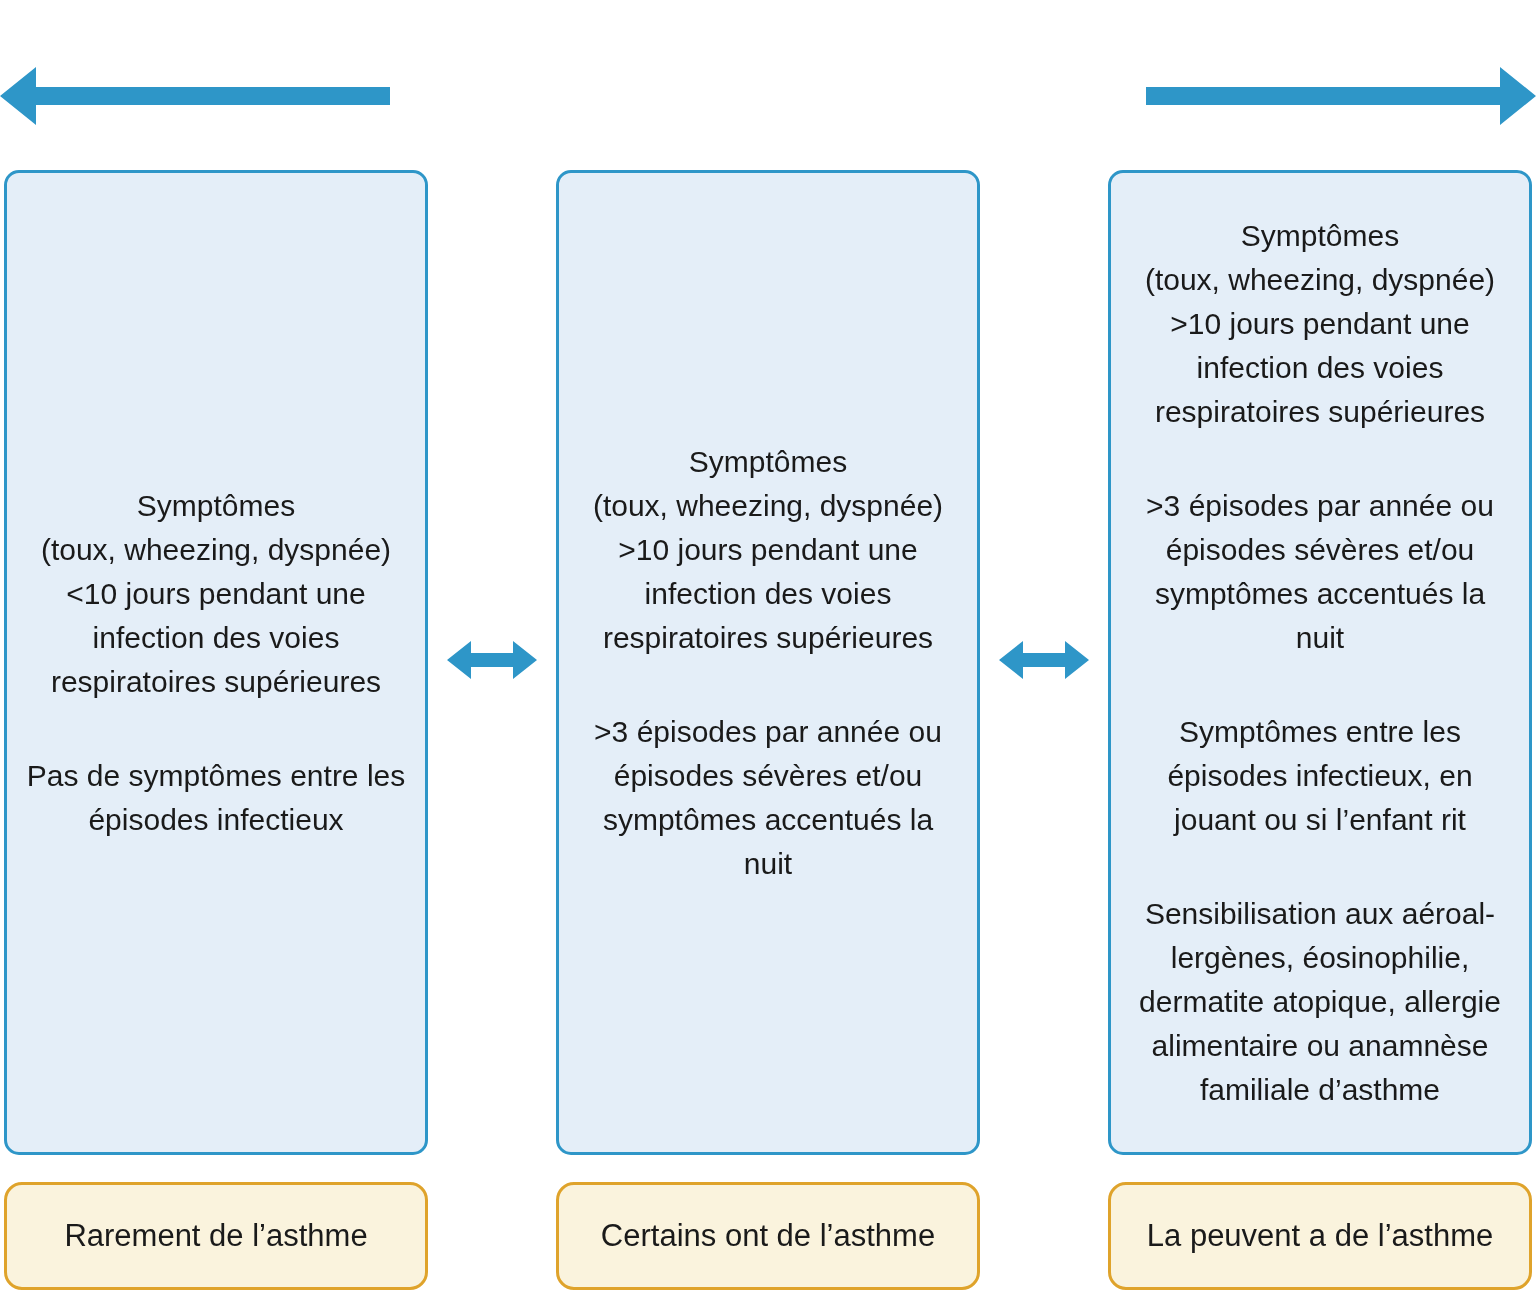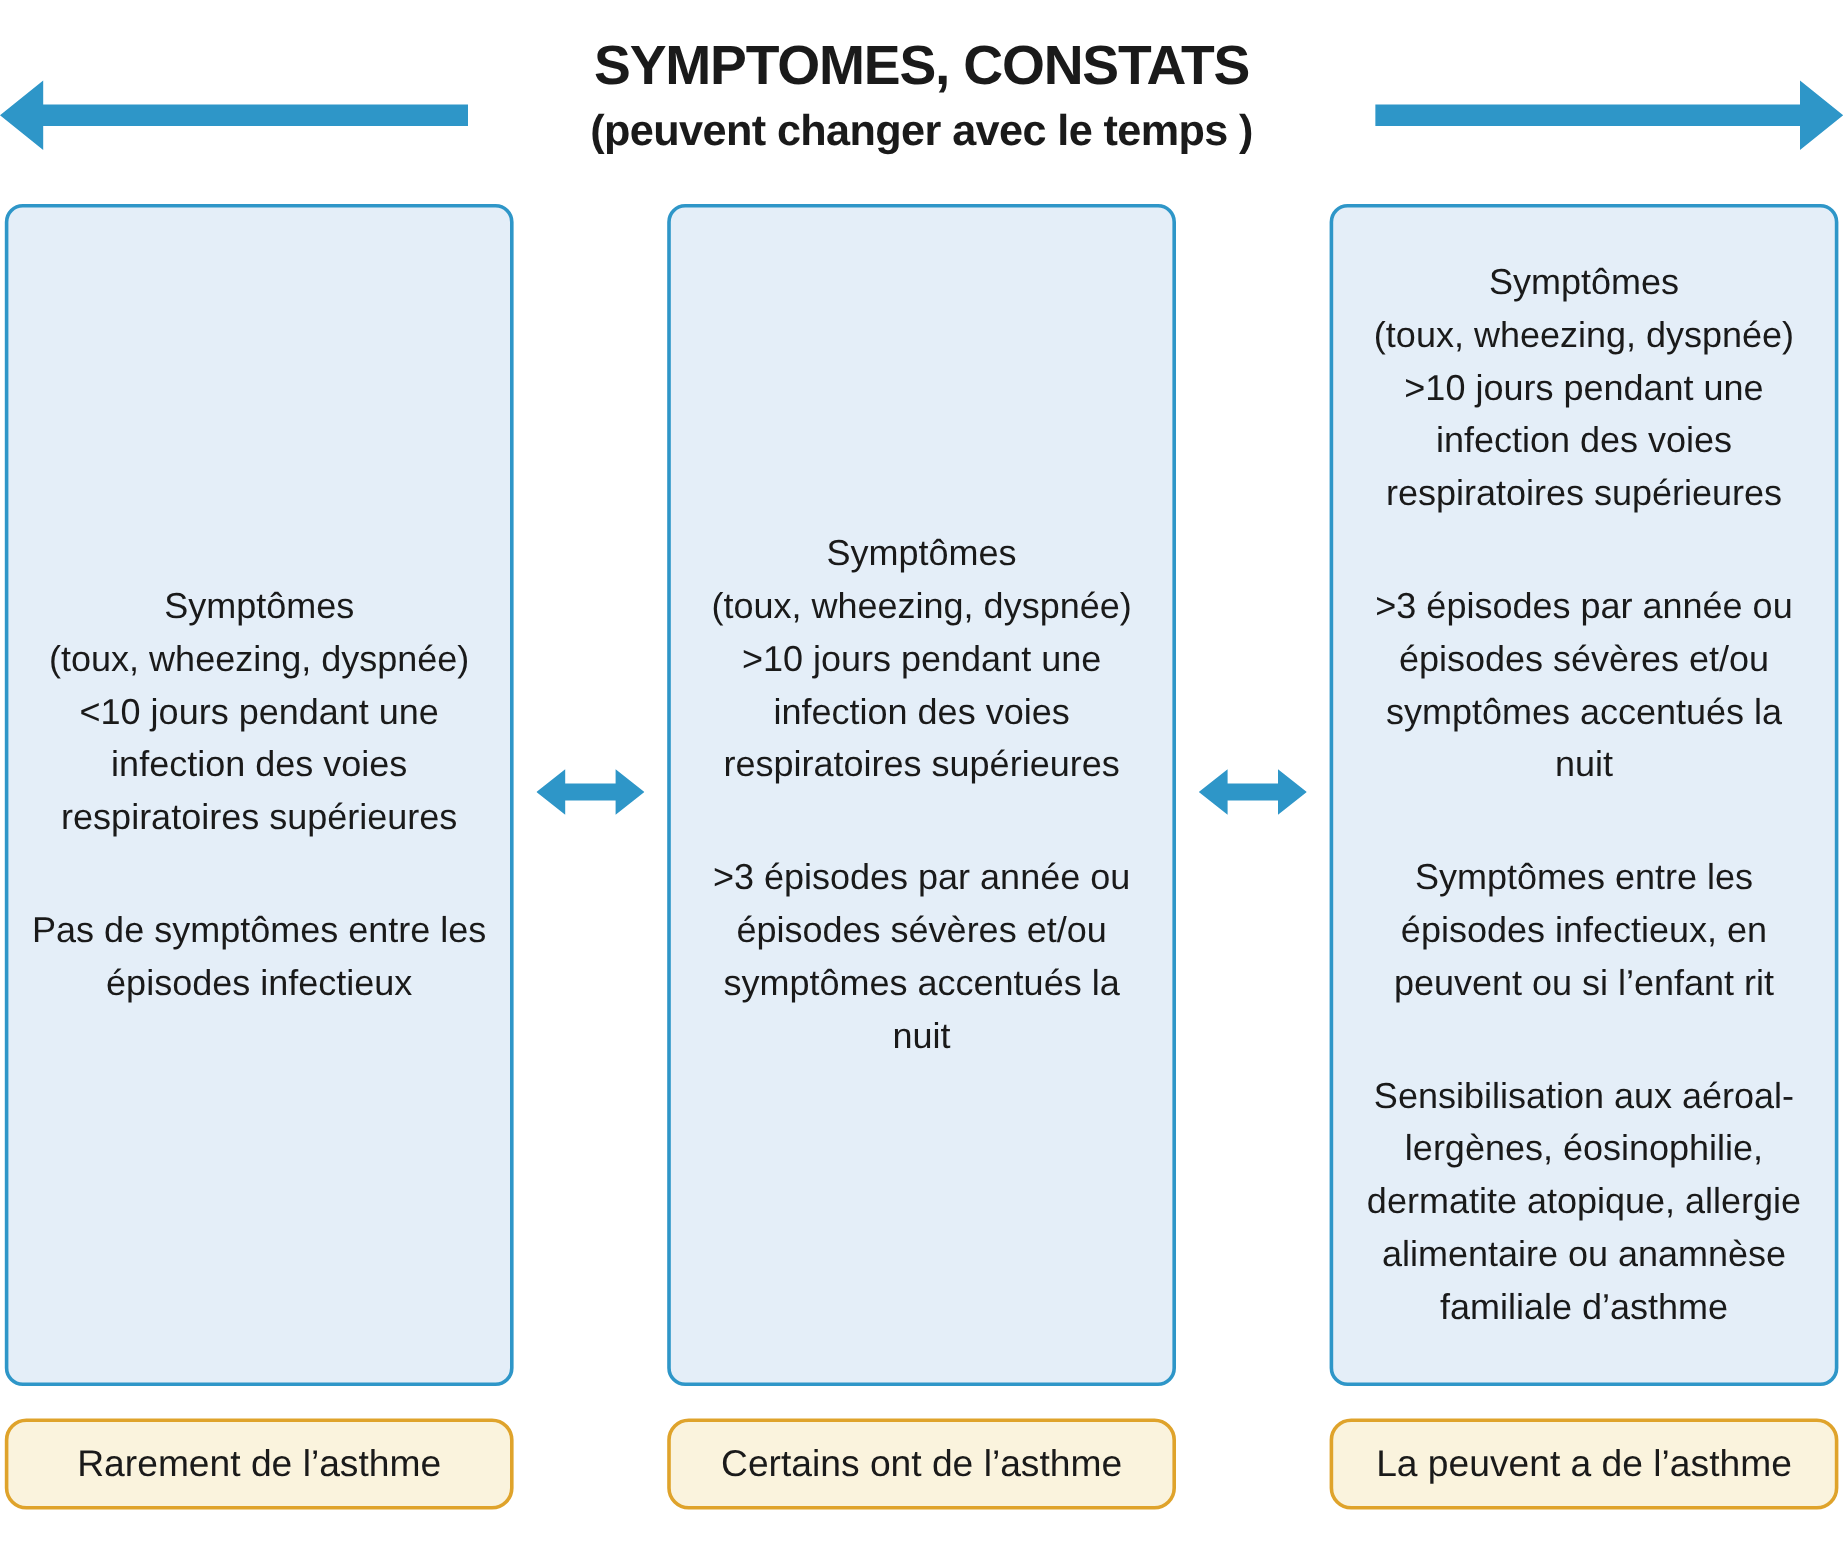--- a/index.html
+++ b/index.html
@@ -29,37 +29,33 @@
   .box{width:424px;height:985px;background:var(--box_fill);border:3px solid var(--box_border);
        border-radius:15px;display:flex;flex-direction:column;justify-content:center;
        gap:50px;padding:36px 18px;}
   .box p{font-size:30px;line-height:44px;text-align:center;white-space:pre-line;}
   .dbl-arrow{position:absolute;top:468px;color:var(--arrow_blue);}
   .dbl-arrow.first{left:447px;}
   .dbl-arrow.second{left:999px;}
 
   
   .labels{margin-top:27px;padding:0 4px;display:flex;justify-content:space-between;}
-  .label{width:424px;height:76px;background:var(--label_fill);border:3px solid var(--label_border);
+  .label{width:424px;height:108px;background:var(--label_fill);border:3px solid var(--label_border);
          border-radius:18px;display:flex;align-items:center;justify-content:center;
          font-size:31px;text-align:center;}
 </style>
 </head>
 <body>
 
 <div class="page">
 
   <div class="header">
     <svg class="hdr-arrow left" width="390" height="60" viewBox="0 0 390 60" aria-hidden="true">
       <path fill="currentColor" d="M390 21 H36 V1 L0 30 L36 59 V39 H390 Z"></path>
     </svg>
-    <div class="titles">
-      <div class="title">SYMPTOMES, CONSTATS</div>
-      <div class="subtitle">(peuvent changer avec le temps )</div>
-    </div>
     <svg class="hdr-arrow right" width="390" height="60" viewBox="0 0 390 60" aria-hidden="true">
       <path fill="currentColor" d="M0 21 H354 V1 L390 30 L354 59 V39 H0 Z"></path>
     </svg>
   </div>
 
   <div class="boxes">
 
     <section class="box">
       <p>Symptômes
 (toux, wheezing, dyspnée)
@@ -87,21 +83,21 @@
 (toux, wheezing, dyspnée)
 &gt;10 jours pendant une
 infection des voies
 respiratoires supérieures</p>
       <p>&gt;3 épisodes par année ou
 épisodes sévères et/ou
 symptômes accentués la
 nuit</p>
       <p>Symptômes entre les
 épisodes infectieux, en
-peuvent ou si l’enfant rit</p>
+jouant ou si l’enfant rit</p>
       <p>Sensibilisation aux aéroal-
 lergènes, éosinophilie,
 dermatite atopique, allergie
 alimentaire ou anamnèse
 familiale d’asthme</p>
     </section>
 
     <svg class="dbl-arrow first" width="90" height="44" viewBox="0 0 90 44" aria-hidden="true">
       <path fill="currentColor" d="M0 22 L24 3 V15 H66 V3 L90 22 L66 41 V29 H24 V41 Z"></path>
     </svg>

